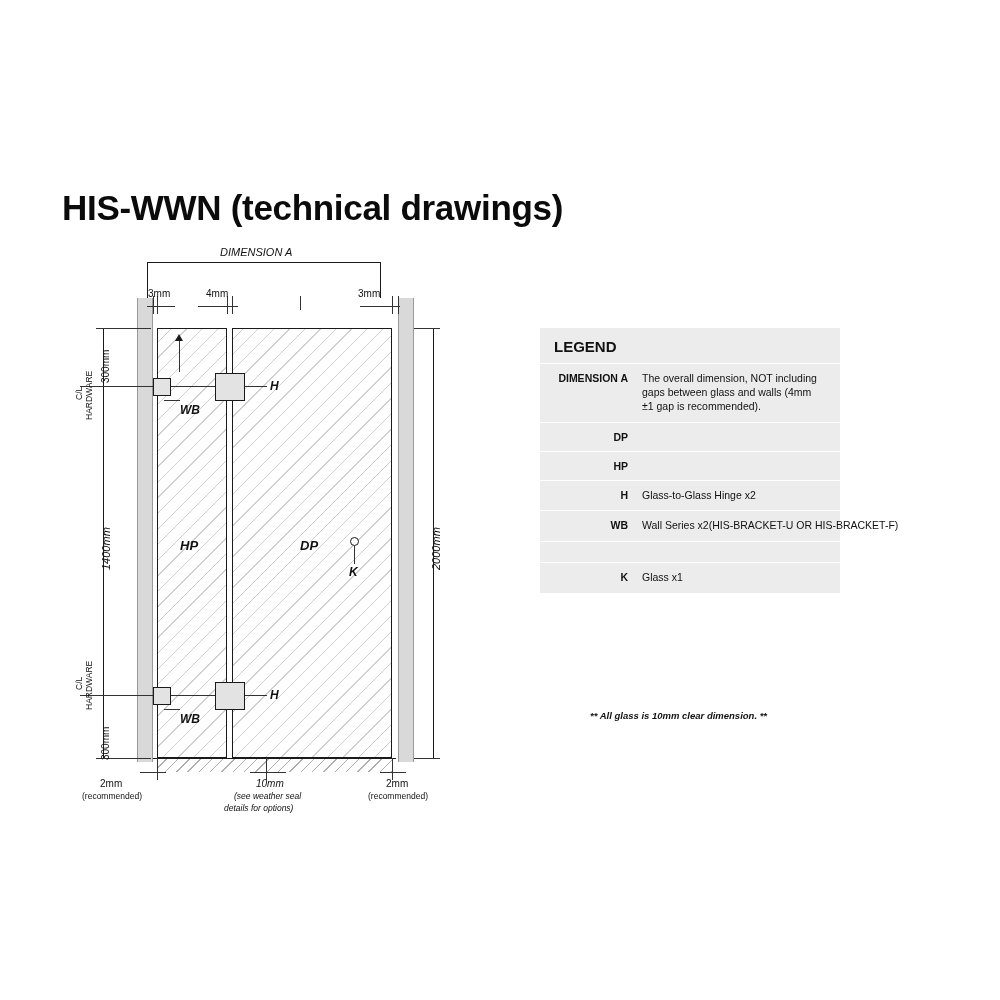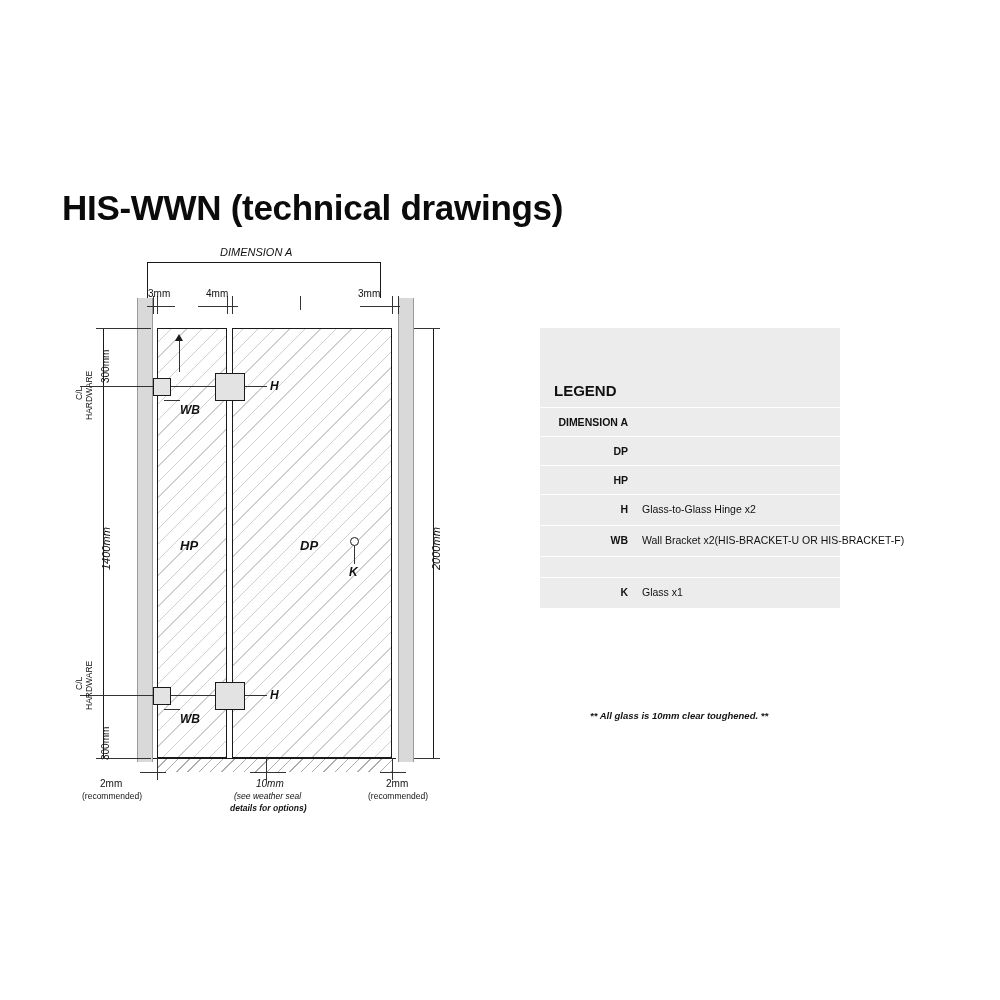--- a/index.html
+++ b/index.html
@@ -127,21 +127,20 @@
     width: 300px;
     background: #ececec;
     font-size: 10.5px;
   }
 
   .legend-title {
     font-size: 15px;
     font-weight: bold;
     padding: 10px 14px 8px 14px;
     border-bottom: 1px solid #ffffff;
-    margin-top: 44px;
   }
   .lrow {
     display: flex;
     border-bottom: 1px solid #ffffff;
     min-height: 26px;
   }
   .lrow:last-child { border-bottom: none; }
   .lrow .k {
     width: 96px;
     flex: 0 0 96px;
@@ -258,58 +257,59 @@
 
   <div class="line vline thin" style="left:97px; top:518px; height:22px;"></div>
   <div class="line hline thin" style="left:80px; top:532px; width:26px;"></div>
   <div class="lbl" style="left:40px; top:538px;">2mm</div>
   <div class="lbl small" style="left:22px; top:551px;">(recommended)</div>
 
   <div class="line vline thin" style="left:206px; top:518px; height:22px;"></div>
   <div class="line hline thin" style="left:190px; top:532px; width:36px;"></div>
   <div class="lbl lbl-i" style="left:196px; top:538px;">10mm</div>
   <div class="lbl lbl-i small" style="left:174px; top:551px;">(see weather seal</div>
-  <div class="lbl lbl-i small" style="left:170px; top:563px;font-weight:bold;">details for options)</div>
+  <div class="lbl lbl-i small" style="left:164px; top:563px;">details for options)</div>
 
   <div class="line vline thin" style="left:332px; top:518px; height:22px;"></div>
   <div class="line hline thin" style="left:320px; top:532px; width:26px;"></div>
   <div class="lbl" style="left:326px; top:538px;">2mm</div>
   <div class="lbl small" style="left:308px; top:551px;">(recommended)</div>
 
 </div>
 
 <div id="legend">
   <div class="legend-title">LEGEND</div>
 
   <div class="lrow">
     <div class="k">DIMENSION A</div>
+    <div class="v wrap">The overall dimension, NOT including gaps between glass and walls (4mm ±1 gap is recommended).</div>
   </div>
 
   <div class="lrow">
     <div class="k">DP</div>
   </div>
 
   <div class="lrow">
     <div class="k">HP</div>
   </div>
 
   <div class="lrow">
     <div class="k">H</div>
     <div class="v">Glass-to-Glass Hinge x2</div>
   </div>
 
   <div class="lrow">
     <div class="k">WB</div>
-    <div class="v">Wall Bracket x2(HIS-BRACKET-U OR HIS-BRACKET-F)</div>
+    <div class="v">Wall Series x2(HIS-BRACKET-U OR HIS-BRACKET-F)</div>
   </div>
 
   <div class="lrow spacer">
     <div class="k"></div>
     <div class="v"></div>
   </div>
 
   <div class="lrow">
     <div class="k">K</div>
     <div class="v">Glass x1</div>
   </div>
 </div>
 
-<div id="legend-note">** All glass is 10mm clear toughened. **</div>
+<div id="legend-note">** All glass is 10mm clear dimension. **</div>
 
 </body></html>

